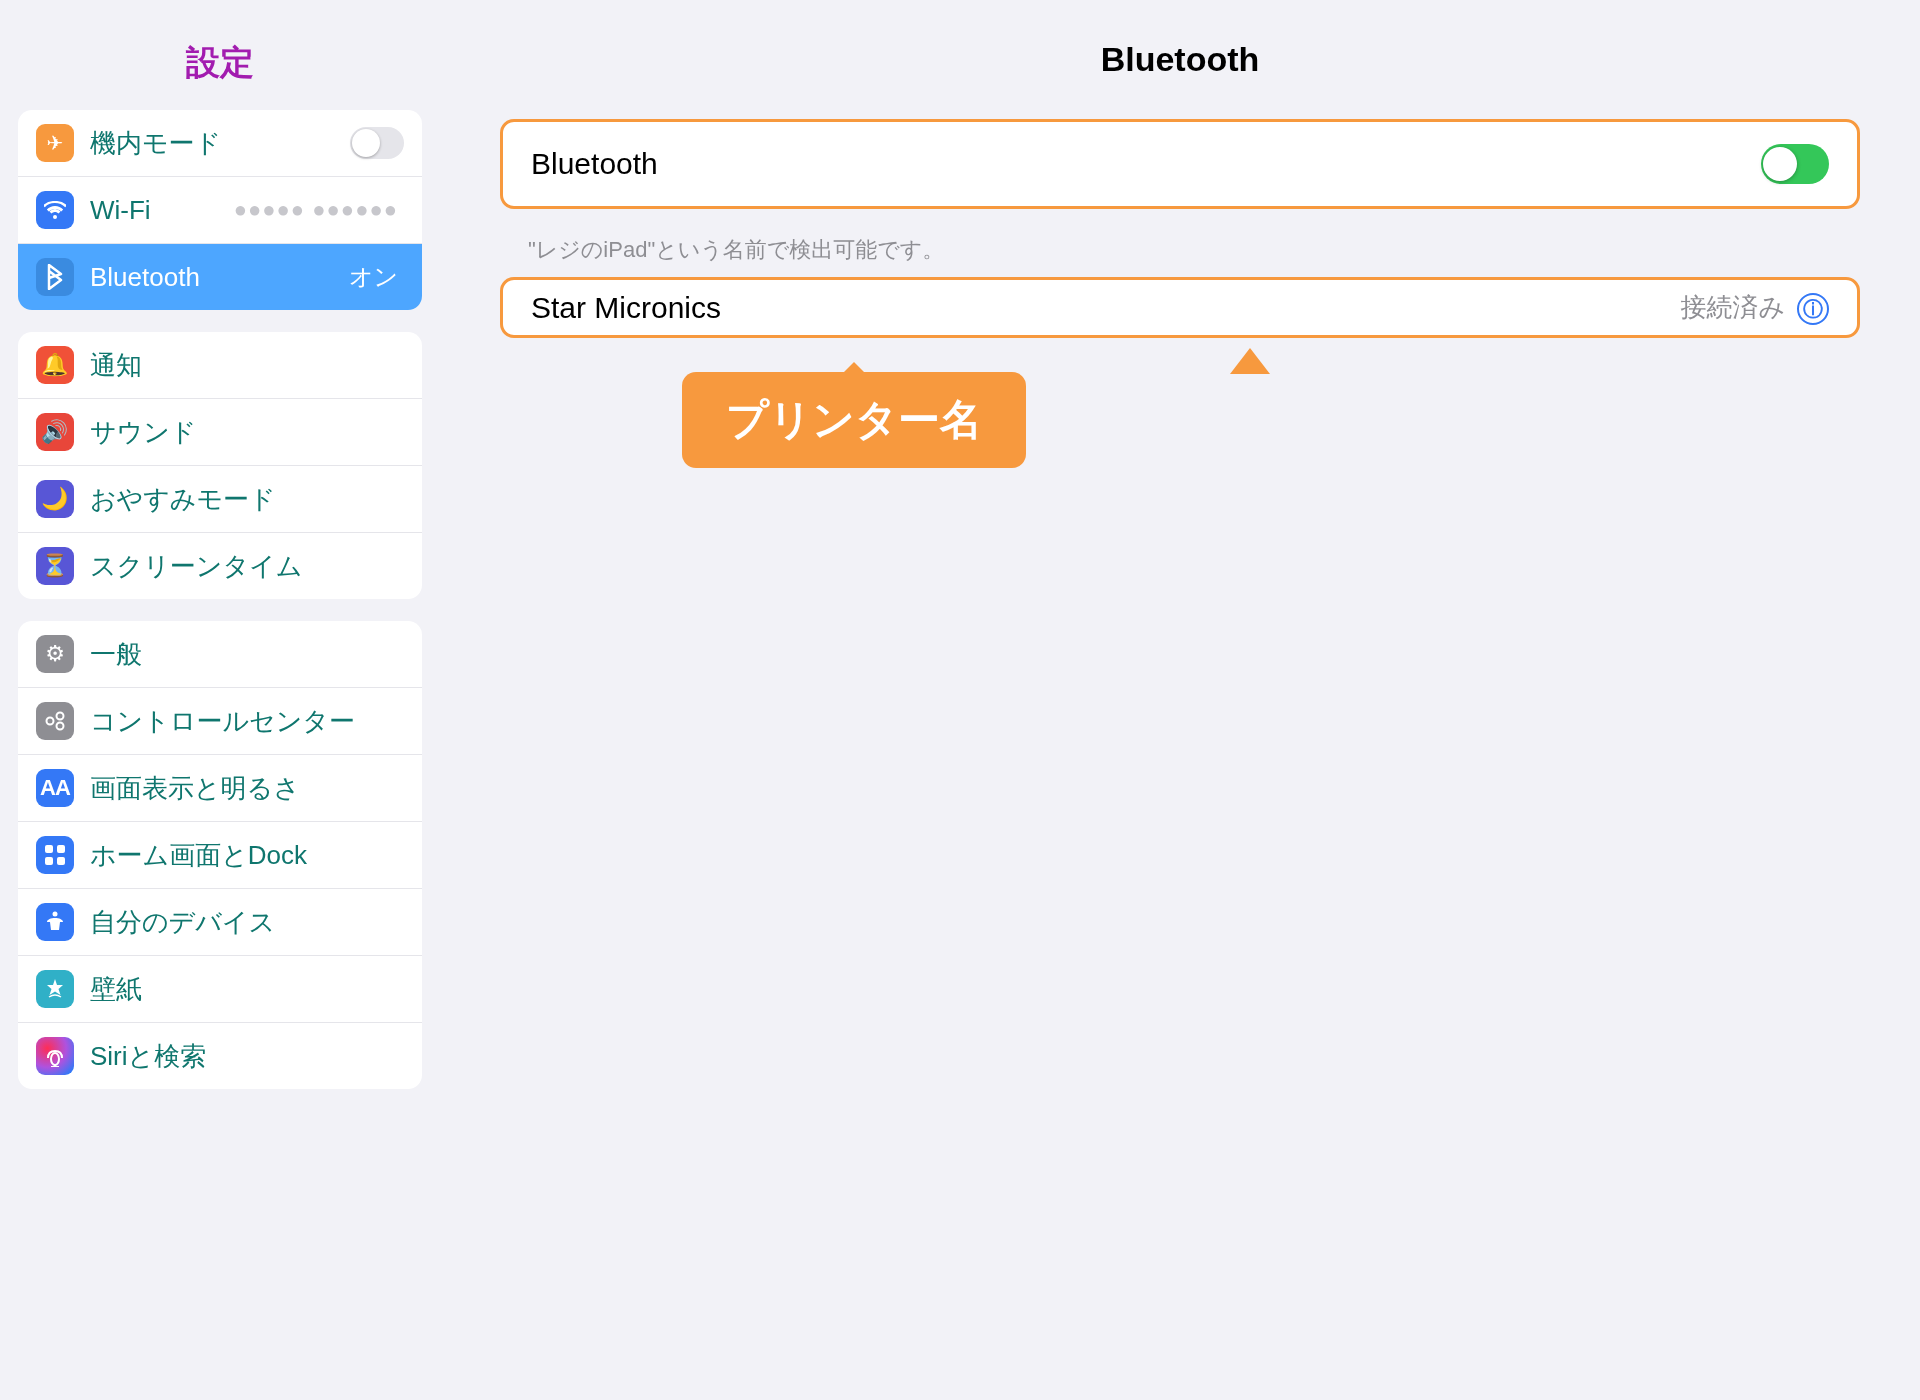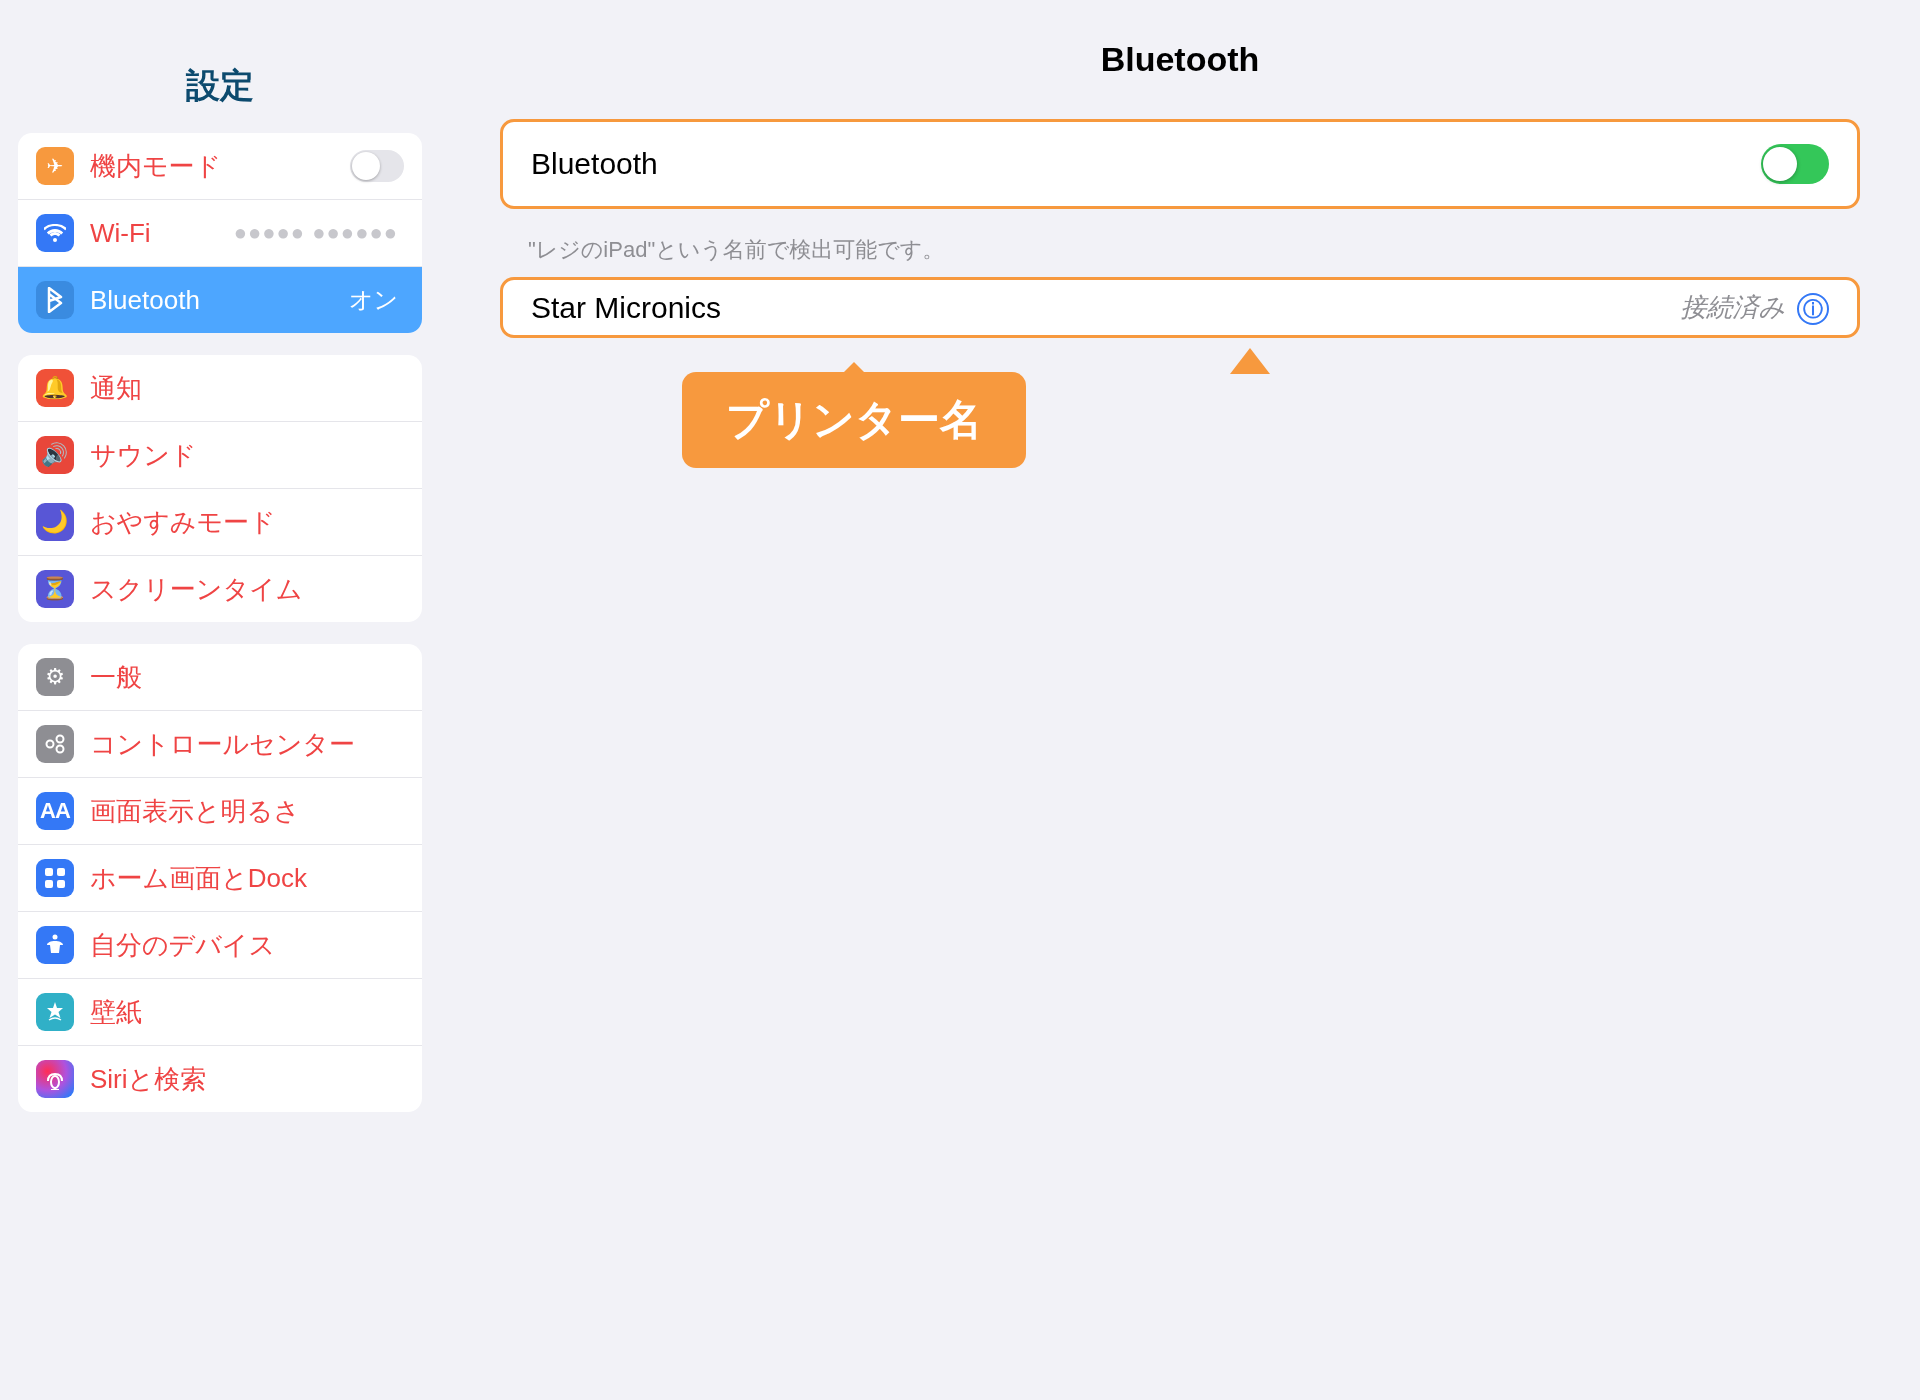--- a/index.html
+++ b/index.html
@@ -19,22 +19,22 @@
       background: #f2f2f7;
       display: flex;
       flex-direction: column;
       padding: 0;
     }
 
     .sidebar-title {
       text-align: center;
       font-size: 34px;
       font-weight: 600;
-      color: #0c4a6e;
-      padding: 63px 0 24px 0;
+      color: #a21caf;
+      padding: 40px 0 24px 0;
     }
 
     .settings-group {
       background: #fff;
       border-radius: 14px;
       margin: 0 18px 22px 18px;
       overflow: hidden;
     }
 
     .settings-item {
@@ -77,21 +77,21 @@
     .icon-screentime { background: #5856d6; }
     .icon-general { background: #8e8e93; }
     .icon-controlcenter { background: #8e8e93; }
     .icon-display { background: #3478f6; }
     .icon-home { background: #3478f6; }
     .icon-accessibility { background: #3478f6; }
     .icon-wallpaper { background: #30b0c7; }
 
     .item-label {
       font-size: 26px;
-      color: #ef4444;
+      color: #0f766e;
       flex: 1;
     }
 
     .item-value {
       font-size: 24px;
       color: #8e8e93;
       margin-right: 6px;
     }
     .item-value.white { color: #fff; }
 
@@ -197,21 +197,20 @@
     .device-label {
       font-size: 30px;
       color: #000;
       flex: 1;
     }
 
     .connected-text {
       font-size: 26px;
       color: #8e8e93;
       margin-right: 12px;
-      font-style: italic;
     }
 
     .info-icon {
       width: 32px;
       height: 32px;
       border-radius: 50%;
       border: 2px solid #3478f6;
       display: flex;
       align-items: center;
       justify-content: center;

